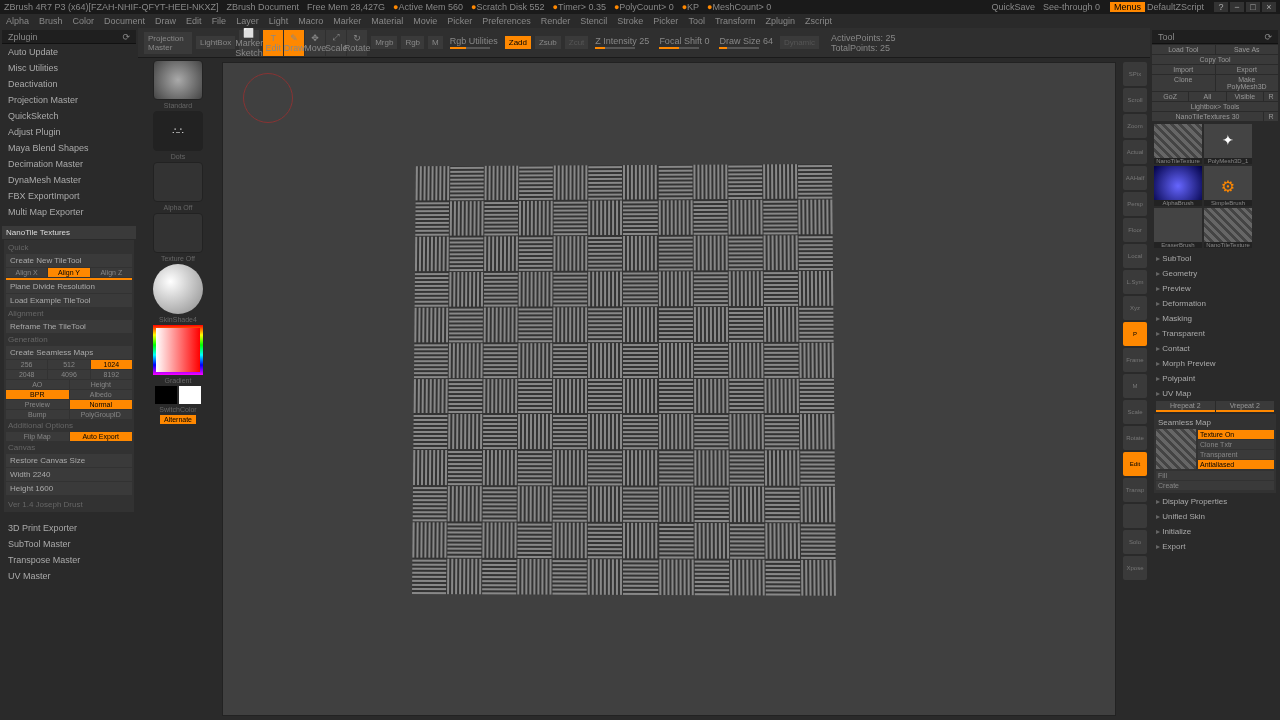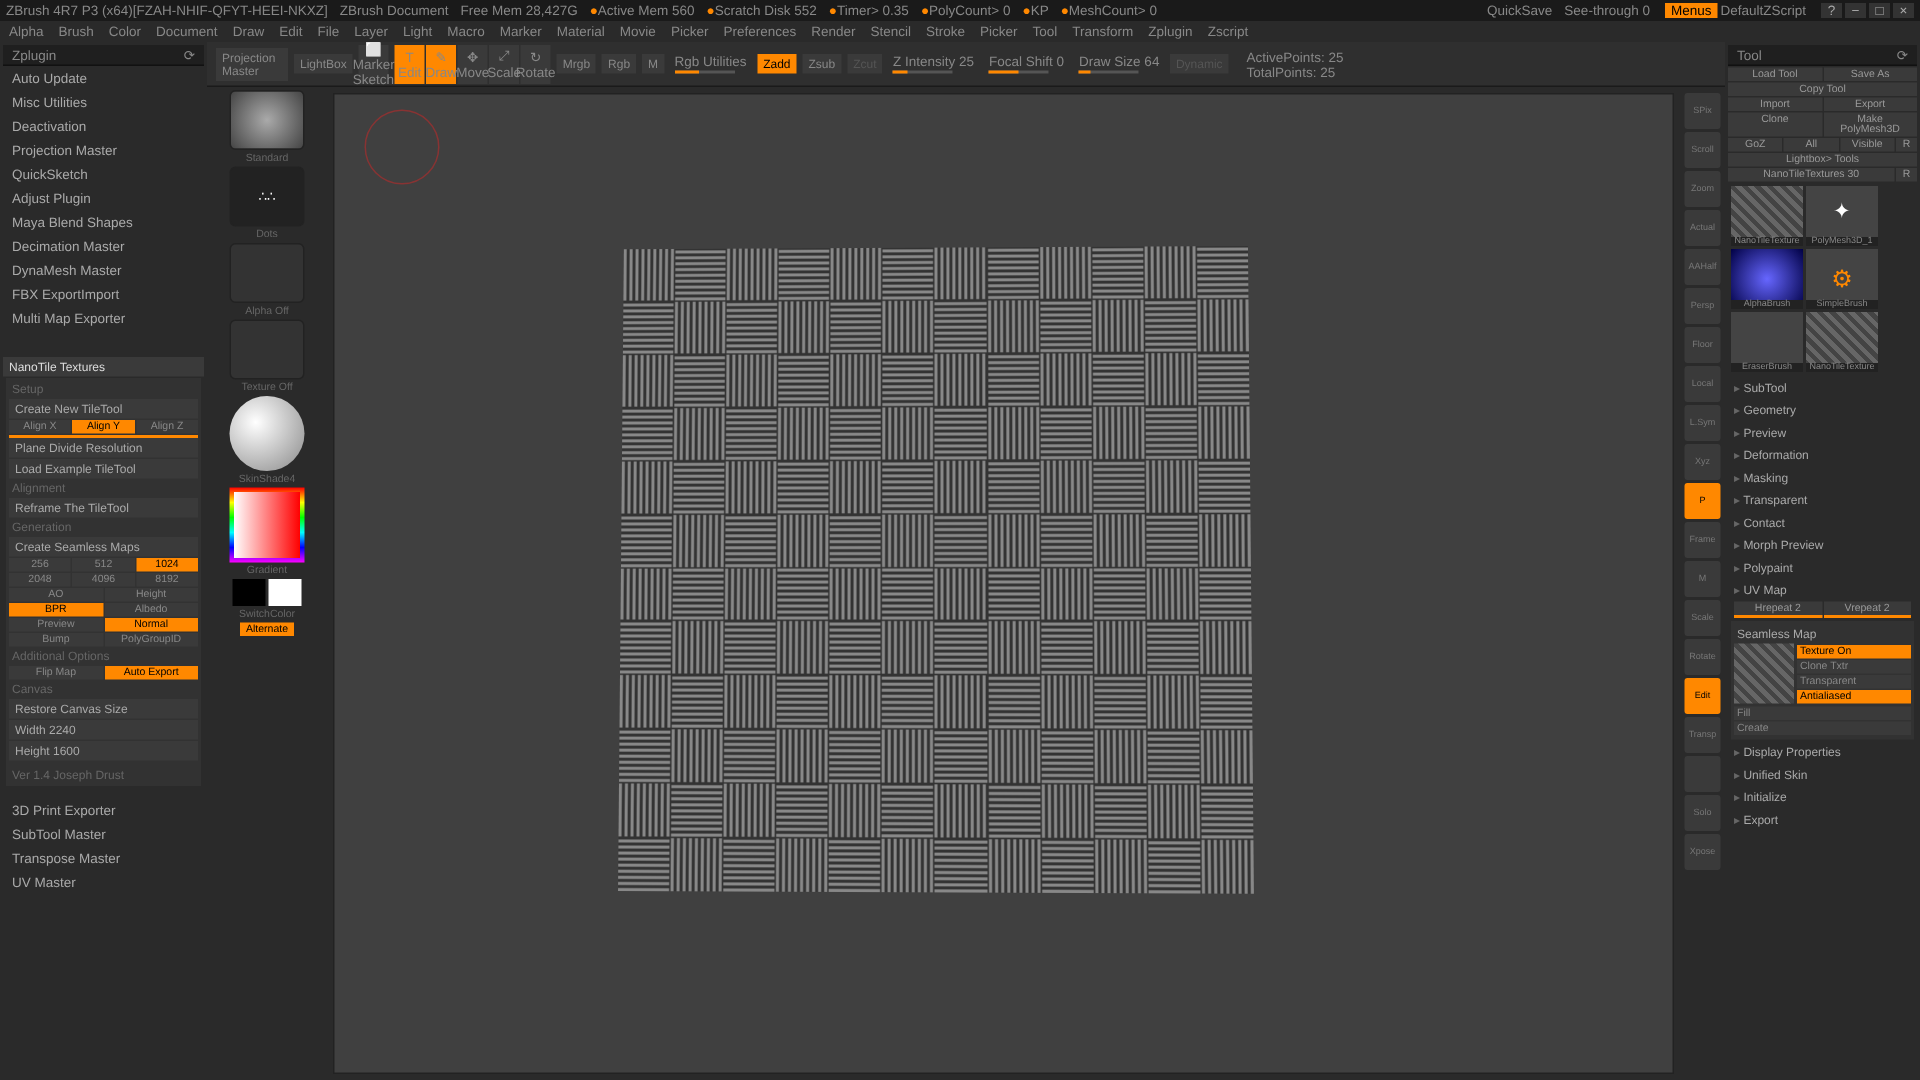--- a/index.html
+++ b/index.html
@@ -9,21 +9,21 @@
 .titlebar .item{margin-right:8px;white-space:nowrap}
 .titlebar .btn{background:#ff8800;color:#000;padding:0 4px;margin:14px 2px}
 .titlebar .win{width:14px;height:10px;background:#333;margin-left:2px;text-align:center;line-height:10px;color:#aaa}
 .panel-header{background:#1f1f1f;height:14px;display:flex;align-items:center;padding:0 6px;color:#ccc;font-size:10px;border-bottom:1px solid #111}
 .panel-header .ref{margin-left:auto;font-size:9px}
 .menubar{height:14px;background:#2a2a2a;display:flex;align-items:center;padding:0 6px;font-size:8px;color:#666}
 .menubar span{margin-right:10px}
 .main{display:flex;height:692px}
 .left{width:138px;background:#2a2a2a;padding:2px;overflow:hidden}
 .left .menu-item{padding:3px 6px;color:#aaa;font-size:9px;cursor:pointer}
-.left .sect{background:#3a3a3a;padding:2px 4px;color:#ddd;font-size:8px;margin-top:18px}
+.left .sect{background:#3a3a3a;padding:2px 4px;color:#ddd;font-size:8px;margin-top:6px}
 .left .sub{background:#323232;margin:1px 2px;padding:2px}
 .left .hdr{color:#666;font-size:8px;padding:1px 2px}
 .left .btn{background:#3a3a3a;padding:2px 4px;margin:1px 0;font-size:8px;color:#aaa;cursor:pointer}
 .left .row{display:flex;gap:1px;margin:1px 0}
 .left .row .cell{flex:1;background:#3a3a3a;padding:1px 2px;font-size:7px;text-align:center}
 .left .row .cell.on{background:#ff8800;color:#000}
 .center-col{width:80px;background:#2a2a2a;padding:2px;display:flex;flex-direction:column;align-items:center;gap:2px}
 .center-col .thumb{width:50px;height:40px;background:#555;border:1px solid #222;border-radius:4px}
 .center-col .lbl{font-size:7px;color:#666;text-align:center}
 .center-col .mat{width:50px;height:50px;background:radial-gradient(circle at 35% 35%,#fff,#888);border-radius:50%}
@@ -132,21 +132,21 @@
     <div class="menu-item">Projection Master</div>
     <div class="menu-item">QuickSketch</div>
     <div class="menu-item">Adjust Plugin</div>
     <div class="menu-item">Maya Blend Shapes</div>
     <div class="menu-item">Decimation Master</div>
     <div class="menu-item">DynaMesh Master</div>
     <div class="menu-item">FBX ExportImport</div>
     <div class="menu-item">Multi Map Exporter</div>
     <div class="sect">NanoTile Textures</div>
     <div class="sub">
-      <div class="hdr">Setup</div>
+      <div class="hdr">Quick</div>
       <div class="btn">Create New TileTool</div>
       <div class="row">
         <div class="cell">Align X</div>
         <div class="cell on">Align Y</div>
         <div class="cell">Align Z</div>
       </div>
       <div class="btn" style="border-top:2px solid #ff8800">Plane Divide Resolution</div>
       <div class="btn">Load Example TileTool</div>
       <div class="hdr">Alignment</div>
       <div class="btn">Reframe The TileTool</div>

